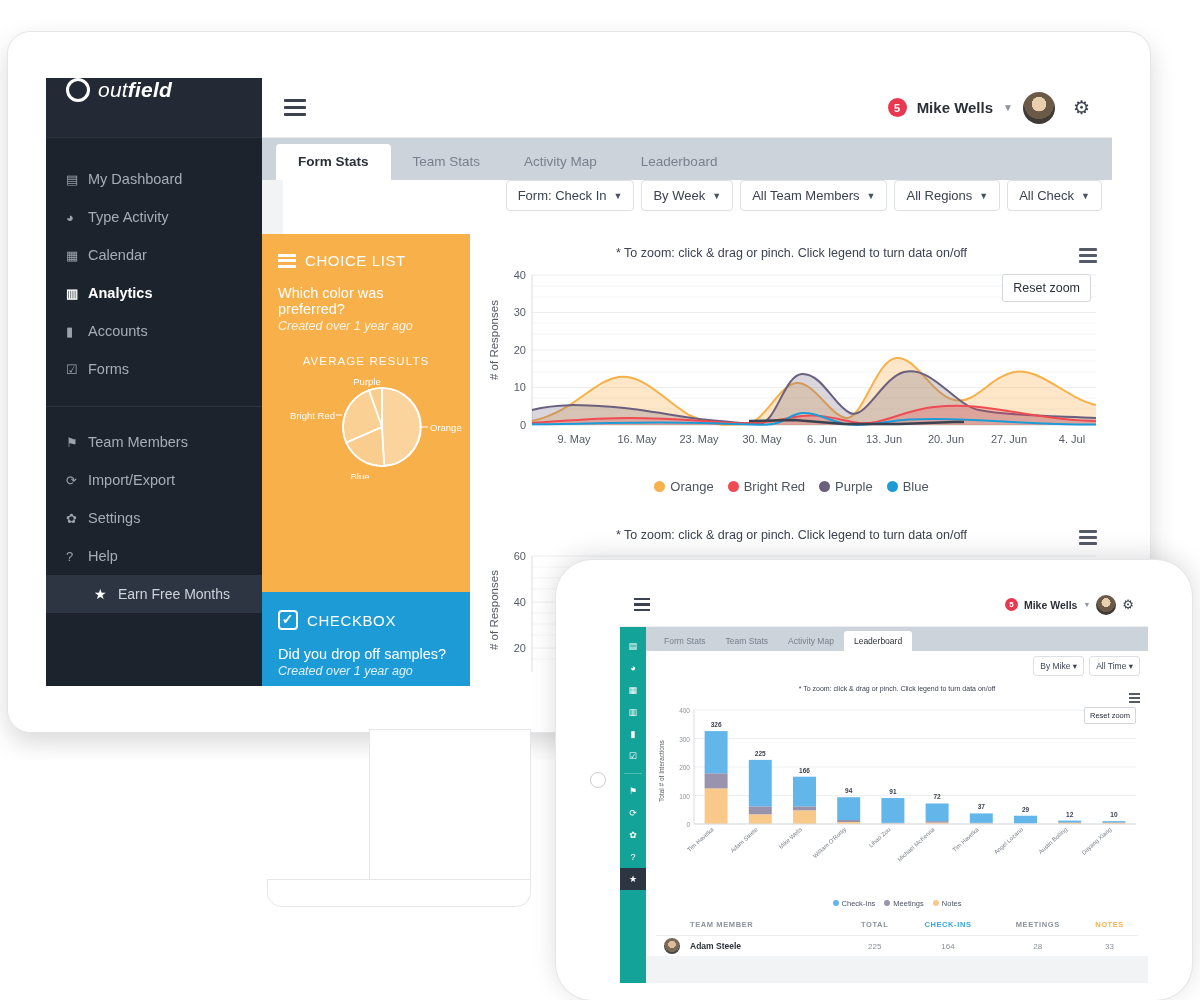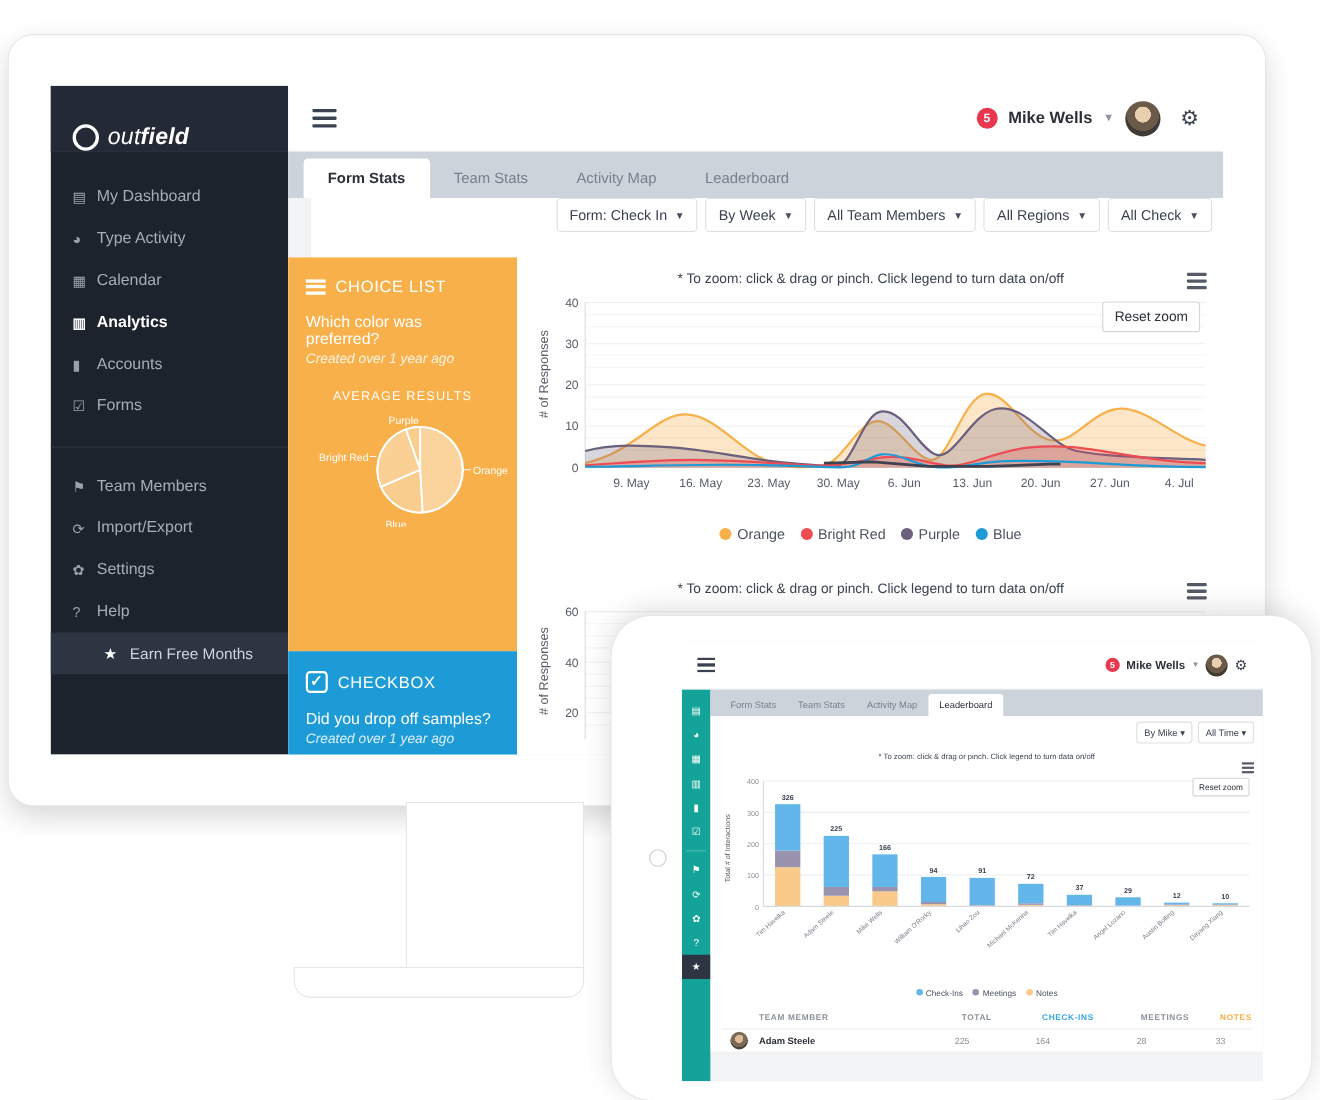--- a/index.html
+++ b/index.html
@@ -14,21 +14,21 @@
                     background:#f1f3f5; overflow:hidden; }
   .monitor-chin { position:absolute; left:8px; top:728px; width:560px; height:80px; background:#fff; }
   .stand-neck { position:absolute; left:370px; top:730px; width:160px; height:160px; background:#fff;
                 box-shadow:0 0 0 1px #e4e6e9; }
   .stand-base { position:absolute; left:268px; top:880px; width:262px; height:26px; background:#fff;
                 border-radius:0 0 14px 14px; box-shadow:0 0 0 1px #e4e6e9; }
   .white-mask { position:absolute; background:#fff; }
 
   
   .side { position:absolute; left:0; top:0; width:216px; height:608px; background:#1d232d; }
-  .brand { height:60px; display:flex; align-items:flex-end; padding-left:20px; background:#232a35;
+  .brand { height:60px; display:flex; align-items:flex-start; padding-left:20px; background:#232a35;
            border-bottom:1px solid #2b323d; }
   .brand-ring { width:24px; height:24px; border:3px solid #fff; border-radius:50%; margin-right:8px; flex:0 0 auto; }
   .brand-txt { color:#fff; font-size:21px; letter-spacing:.2px; }
   .brand-txt b { font-style:italic; }
   .brand-txt i { font-style:italic; }
   .nav { padding-top:22px; }
   .nav-sep { height:1px; background:#2d333e; margin:18px 0 16px 0; }
   .nav-item { display:flex; align-items:center; height:38px; padding-left:20px; color:#a6adb8;
               font-size:14.5px; cursor:pointer; }
   .nav-item.active { color:#fff; font-weight:bold; }
@@ -121,21 +121,21 @@
   .thint { text-align:center; font-size:7px; color:#3b4250; }
   .tham { position:absolute; right:8px; top:12px; width:11px; display:flex; flex-direction:column; gap:2px; }
   .tham span { height:2px; background:#555b66; }
   .tresetzoom { position:absolute; right:12px; top:26px; border:1px solid #d2d6da; background:#fff;
                 border-radius:2px; font-size:7.5px; color:#2b3038; padding:3px 5px; }
   .tlegend { display:flex; justify-content:center; gap:9px; }
   .tlegend em { font-style:normal; font-size:7.5px; color:#4d5560; }
   .tlegend .d { width:6px; height:6px; border-radius:50%; display:inline-block; margin-right:3px; vertical-align:0px; }
   .ttable { background:#fff; padding:4px 10px 0; }
   .ttable table { width:100%; border-collapse:collapse; }
-  .ttable th { font-size:7.5px; color:#8b929b; letter-spacing:.6px; text-align:right; padding:6px 0 6px; font-weight:bold; }
+  .ttable th { font-size:7.5px; color:#8b929b; letter-spacing:.6px; text-align:center; padding:6px 0 6px; font-weight:bold; }
   .ttable th.lft { text-align:left; padding-left:34px; }
   .ttable td { font-size:8px; color:#8b929b; text-align:center; padding:5px 0; border-top:1px solid #eceef0; }
   .ttable td.lft { text-align:left; color:#2b3038; font-weight:bold; font-size:8.5px; padding-left:34px; position:relative; }
   .rowav { position:absolute; left:8px; top:2px; width:16px; height:16px; border-radius:50%;
            background:radial-gradient(circle at 50% 40%, #dcbc9a 0 30%, #7a6a56 31% 60%, #4a443e 61% 100%); }
   svg { display:block; }
 </style>
 </head>
 <body>
 

